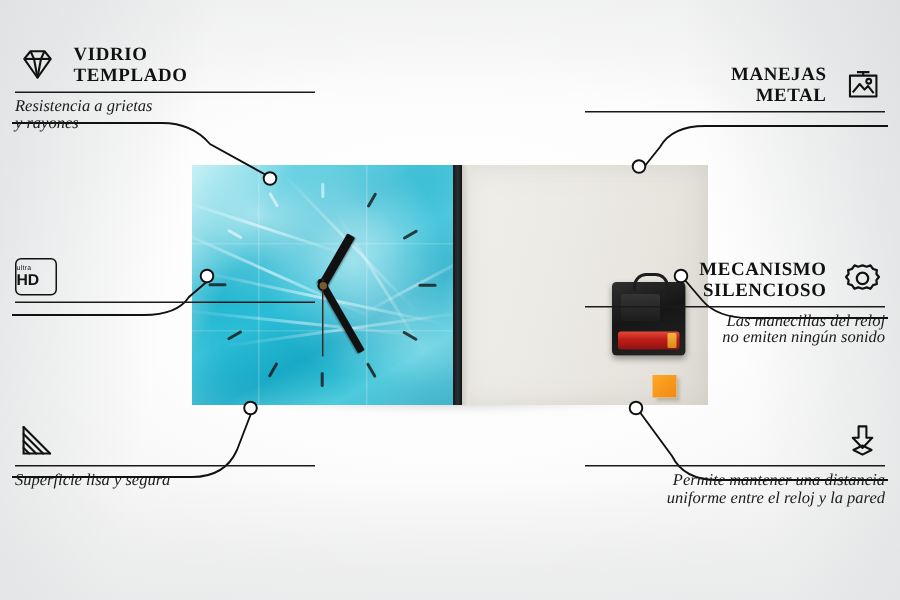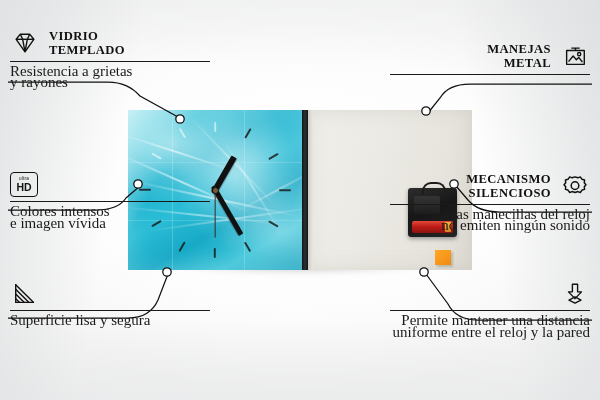--- a/index.html
+++ b/index.html
@@ -90,26 +90,26 @@
 
   
   .callout{position:absolute;width:200px;}
   .callout.left{left:10px;text-align:left;}
   .callout.right{right:10px;text-align:right;}
   .co-head{display:flex;align-items:center;gap:9px;}
   .callout.right .co-head{flex-direction:row-reverse;font-family:Liberation Serif, serif;}
   .co-title{font-size:12.6px;line-height:14.4px;font-weight:bold;color:#111;
     letter-spacing:.4px;text-transform:uppercase;font-variant:small-caps;white-space:pre-line;}
   .co-rule{height:1.15px;background:#1a1a1a;margin:3px 0 4px;}
-  .co-desc{font-size:15px;line-height:11.4px;color:#1a1a1a;white-space:pre-line;}
+  .co-desc{font-size:11px;line-height:11.4px;color:#1a1a1a;white-space:pre-line;font-style:italic;}
   .co-icon{flex:0 0 auto;width:30px;height:26px;color:#111;}
   .co-icon svg{display:block;width:100%;height:100%;}
 
   .hdbox{width:26px;height:23px;border:1.6px solid #111;border-radius:4px;
-    display:flex;flex-direction:column;align-items:center;justify-content:center;line-height:1;}
+    display:flex;flex-direction:column;justify-content:center;line-height:1;}
   .hdbox .u{font-size:4.6px;letter-spacing:.2px;font-family:"Liberation Sans",sans-serif;}
   .hdbox .h{font-size:10.5px;font-weight:bold;font-family:"Liberation Sans",sans-serif;margin-top:.5px;}
 
   #lines{position:absolute;left:0;top:0;width:600px;height:400px;pointer-events:none;}
 </style>
 </head>
 <body>
 
 <div id="stage">
 
@@ -211,22 +211,20 @@
   <div class="callout left" style="top:172px;">
     <div class="co-head">
       <span class="co-icon">
         <span class="hdbox">
           <span class="u">ultra</span>
           <span class="h">HD</span>
         </span>
       </span>
     </div>
     <div class="co-rule"></div>
-    <div class="co-desc">Colores intensos
-e imagen vívida</div>
   </div>
 
   <div class="callout left" style="top:281px;">
     <div class="co-head">
       <span class="co-icon">
         <svg viewBox="0 0 32 28">
             <g stroke="#111" stroke-width="1.5" stroke-linecap="round" fill="none">
           <path d="M6 4 L6 23 L25 23"></path>
           <path d="M6 4 L25 23"></path>
               <path d="M6 9 L20 23"></path>

